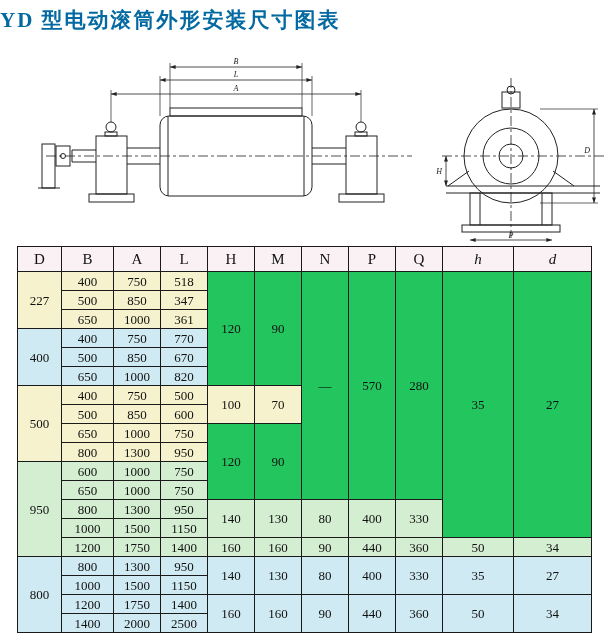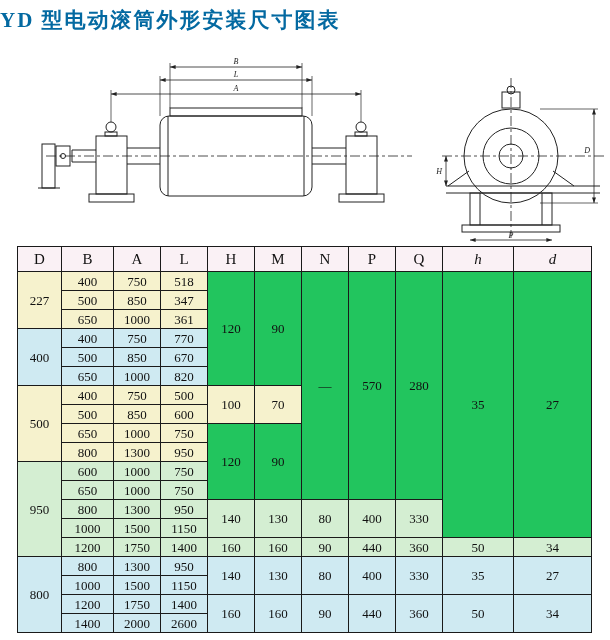--- a/index.html
+++ b/index.html
@@ -289,16 +289,16 @@
       <td class="c-blue" rowspan="2">160</td>
       <td class="c-blue" rowspan="2">90</td>
       <td class="c-blue" rowspan="2">440</td>
       <td class="c-blue" rowspan="2">360</td>
       <td class="c-blue" rowspan="2">50</td>
       <td class="c-blue" rowspan="2">34</td>
     </tr>
     <tr>
       <td class="c-blue">1400</td>
       <td class="c-blue">2000</td>
-      <td class="c-blue">2600</td>
+      <td class="c-blue">2500</td>
     </tr>
   </tbody>
 </table>
 
 </body></html>

